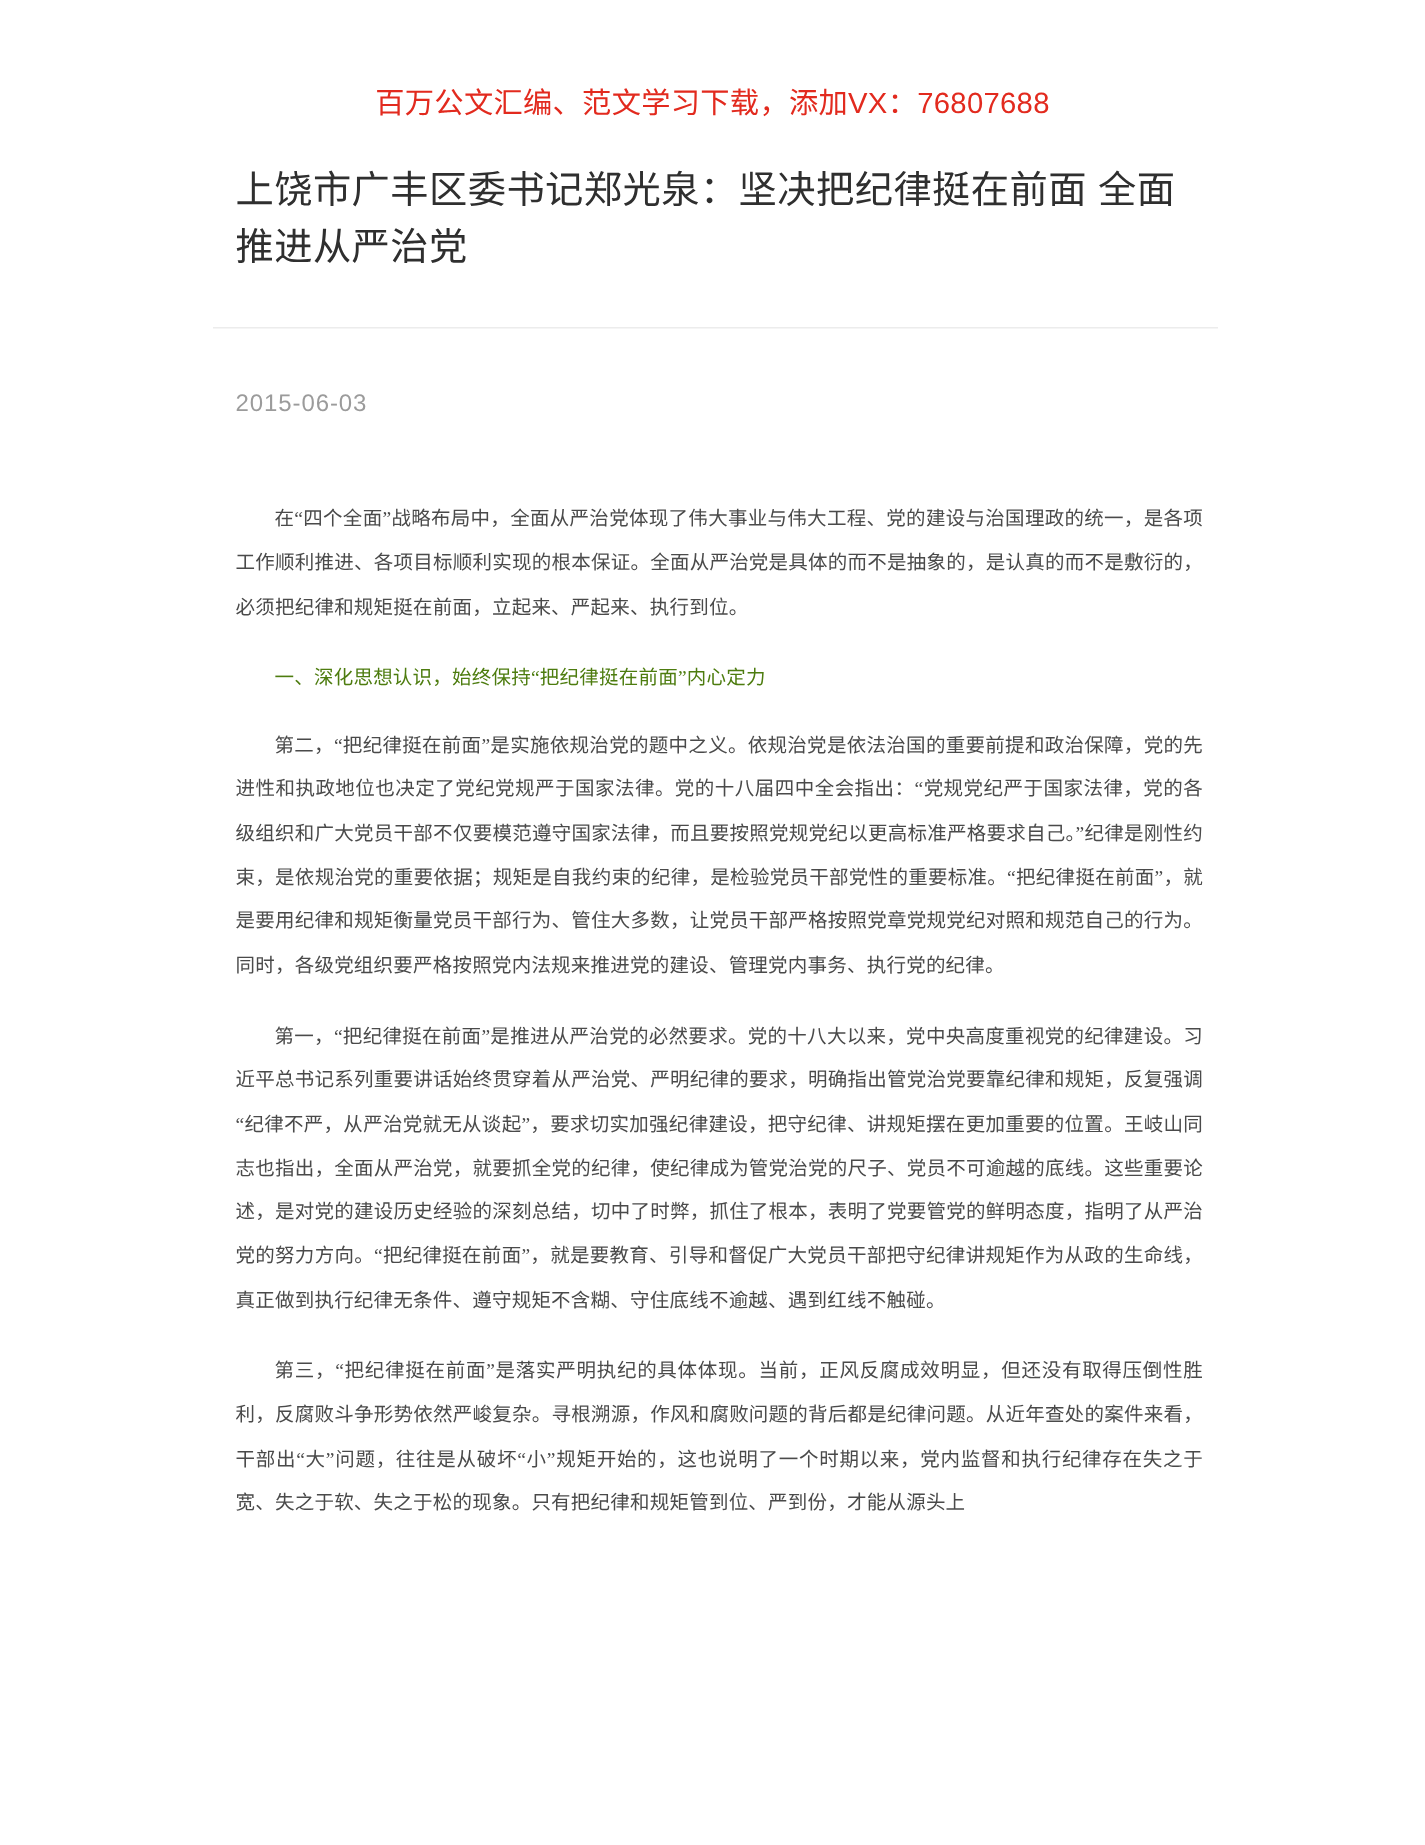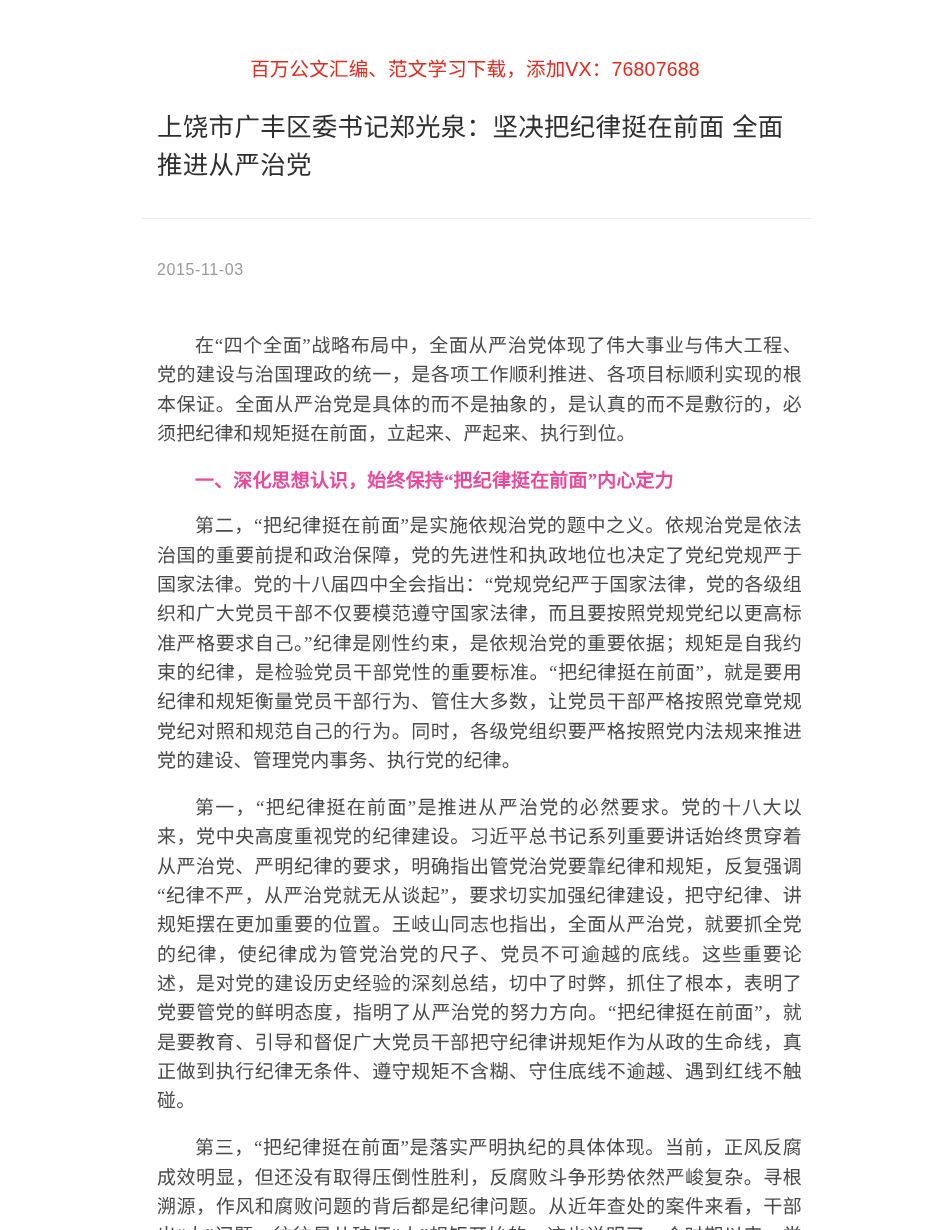--- a/index.html
+++ b/index.html
@@ -83,35 +83,35 @@
   .article-body {
     position: absolute;
     left: 157px;
     top: 331px;
     width: 645px;
   }
 
   .para {
     margin: 0 0 18px 0;
     font-family: "Liberation Serif", serif;
-    font-size: 19px;
+    font-size: 13px;
     line-height: 29.3px;
     color: #4a4a4a;
     text-align: justify;
     text-justify: inter-ideograph;
     letter-spacing: 0.15px;
   }
 
   .para.indent {
     text-indent: 2em;
   }
 
   .para.section-heading {
-    font-weight: bold;
-    color: #ec4899;
+    font-weight: normal;
+    color: #4d7c0f;
     text-indent: 2em;
     margin-bottom: 16px;
   }
 
   
   .clip {
     position: absolute;
     left: 0;
     top: 0;
     width: 950px;
@@ -126,21 +126,21 @@
   <div class="clip">
 
     <div class="promo-banner">百万公文汇编、范文学习下载，添加VX：76807688</div>
 
     <div class="content">
       <h1 class="doc-title">上饶市广丰区委书记郑光泉：坚决把纪律挺在前面 全面推进从严治党</h1>
     </div>
 
     <hr class="title-divider">
 
-    <div class="doc-date">2015-11-03</div>
+    <div class="doc-date">2015-06-03</div>
 
     <div class="article-body">
       <p class="para indent">在“四个全面”战略布局中，全面从严治党体现了伟大事业与伟大工程、党的建设与治国理政的统一，是各项工作顺利推进、各项目标顺利实现的根本保证。全面从严治党是具体的而不是抽象的，是认真的而不是敷衍的，必须把纪律和规矩挺在前面，立起来、严起来、执行到位。</p>
 
       <p class="para section-heading">一、深化思想认识，始终保持“把纪律挺在前面”内心定力</p>
 
 
       <p class="para indent">第二，“把纪律挺在前面”是实施依规治党的题中之义。依规治党是依法治国的重要前提和政治保障，党的先进性和执政地位也决定了党纪党规严于国家法律。党的十八届四中全会指出：“党规党纪严于国家法律，党的各级组织和广大党员干部不仅要模范遵守国家法律，而且要按照党规党纪以更高标准严格要求自己。”纪律是刚性约束，是依规治党的重要依据；规矩是自我约束的纪律，是检验党员干部党性的重要标准。“把纪律挺在前面”，就是要用纪律和规矩衡量党员干部行为、管住大多数，让党员干部严格按照党章党规党纪对照和规范自己的行为。同时，各级党组织要严格按照党内法规来推进党的建设、管理党内事务、执行党的纪律。</p>
 
       <p class="para indent">第一，“把纪律挺在前面”是推进从严治党的必然要求。党的十八大以来，党中央高度重视党的纪律建设。习近平总书记系列重要讲话始终贯穿着从严治党、严明纪律的要求，明确指出管党治党要靠纪律和规矩，反复强调“纪律不严，从严治党就无从谈起”，要求切实加强纪律建设，把守纪律、讲规矩摆在更加重要的位置。王岐山同志也指出，全面从严治党，就要抓全党的纪律，使纪律成为管党治党的尺子、党员不可逾越的底线。这些重要论述，是对党的建设历史经验的深刻总结，切中了时弊，抓住了根本，表明了党要管党的鲜明态度，指明了从严治党的努力方向。“把纪律挺在前面”，就是要教育、引导和督促广大党员干部把守纪律讲规矩作为从政的生命线，真正做到执行纪律无条件、遵守规矩不含糊、守住底线不逾越、遇到红线不触碰。</p>

